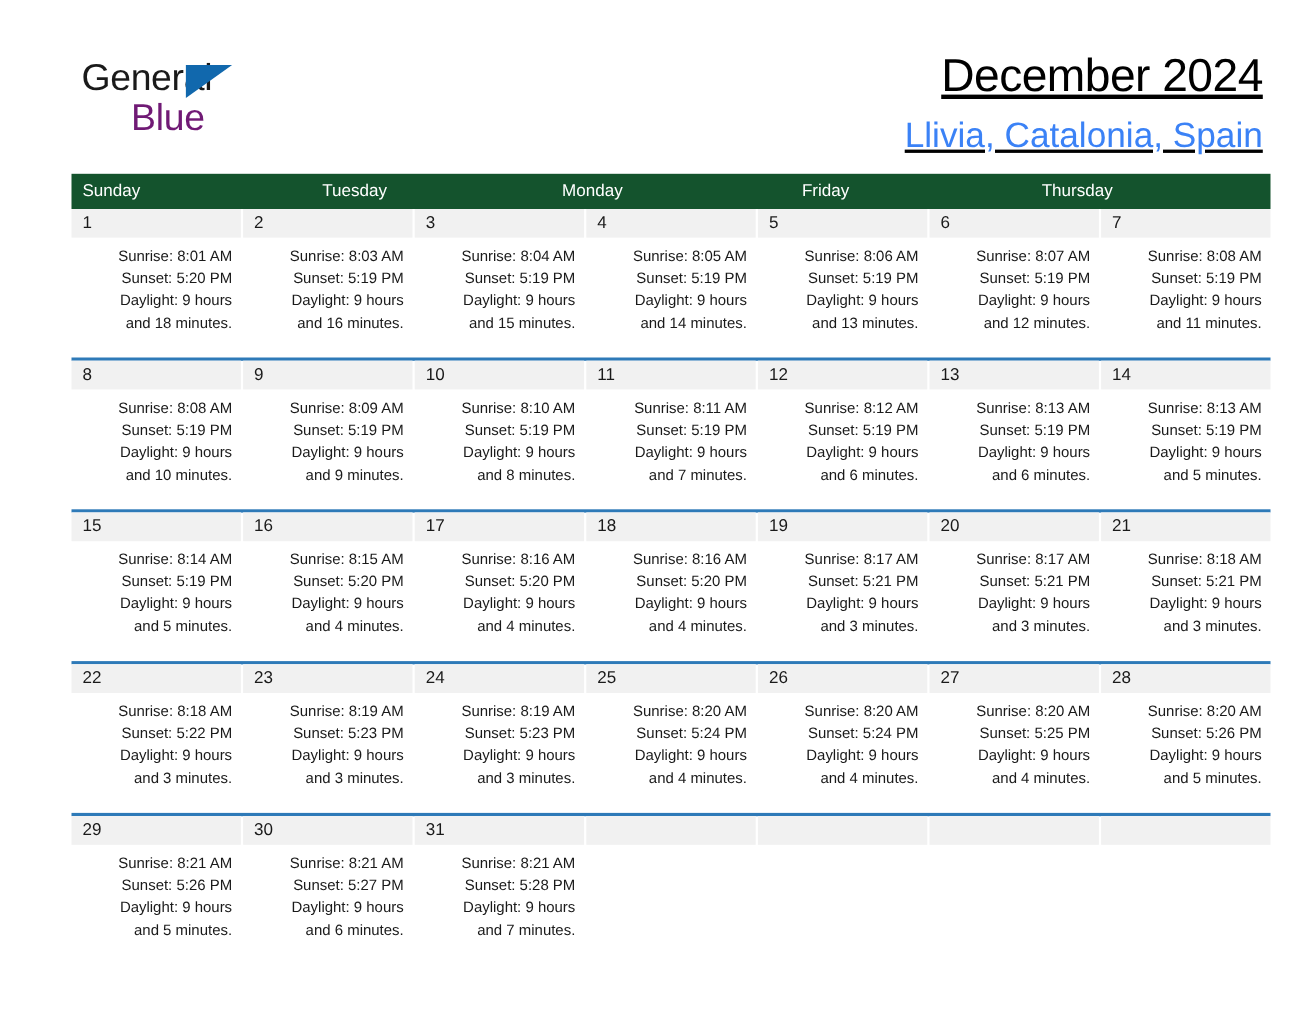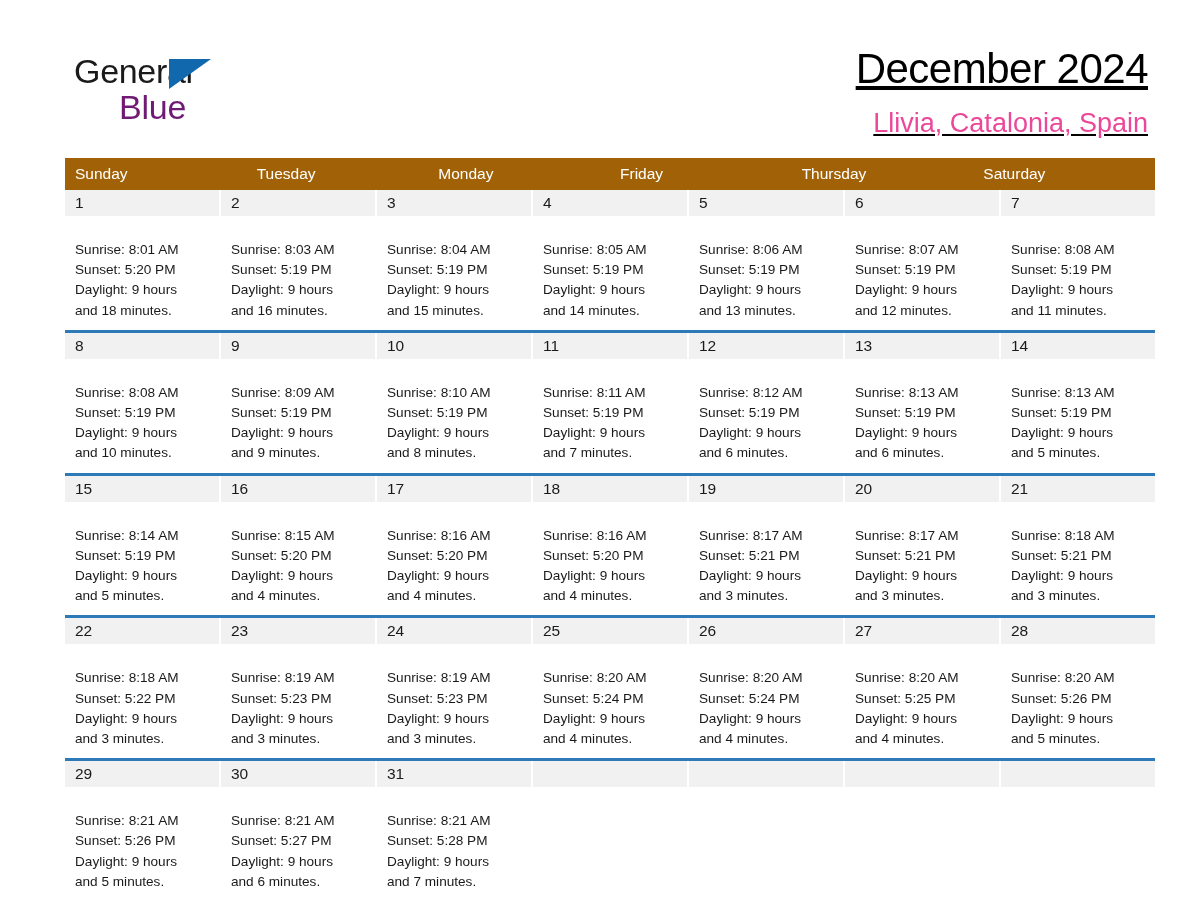--- a/index.html
+++ b/index.html
@@ -73,38 +73,38 @@
   }
   .cal-title {
     font-size: 42px;
     line-height: 50px;
     color: #000;
     font-weight: normal;
     letter-spacing: -0.5px;
     margin: 0;
   }
   .cal-subtitle {
-    font-size: 27px;
+    font-size: 32px;
     line-height: 30px;
-    color: #ec4899;
+    color: #3b82f6;
     margin: 14px 0 0 0;
     font-weight: normal;
   }
 
   
   .calendar {
     position: absolute;
     left: 49px;
     top: 158px;
     width: 1090px;
   }
   .weekdays {
     display: grid;
-    grid-template-columns: repeat(6, 1fr);
-    background: #a16207;
+    grid-template-columns: repeat(5, 1fr);
+    background: #14532d;
     height: 32px;
   }
   .weekday {
     color: #ffffff;
     font-size: 15.5px;
     line-height: 32px;
     padding-left: 10px;
     white-space: nowrap;
   }
 
@@ -131,21 +131,22 @@
     height: 26px;
   }
   .daynum {
     font-size: 15.5px;
     line-height: 26px;
     padding-left: 10px;
     color: #1a1a1a;
     display: block;
   }
   .daybody {
-    padding: 24px 8px 0 10px;
+    padding: 7px 8px 0 10px;
+    text-align: right;
   }
   .dayline {
     font-size: 13.6px;
     line-height: 20.2px;
     color: #1a1a1a;
     white-space: nowrap;
   }
 </style>
 </head>
 <body>

